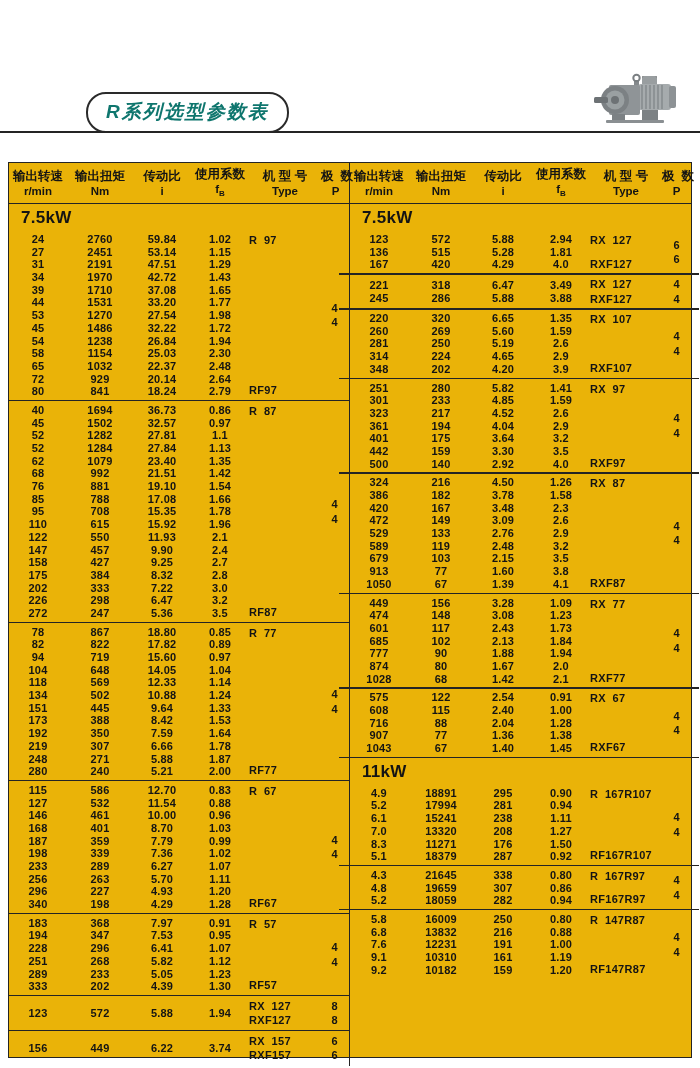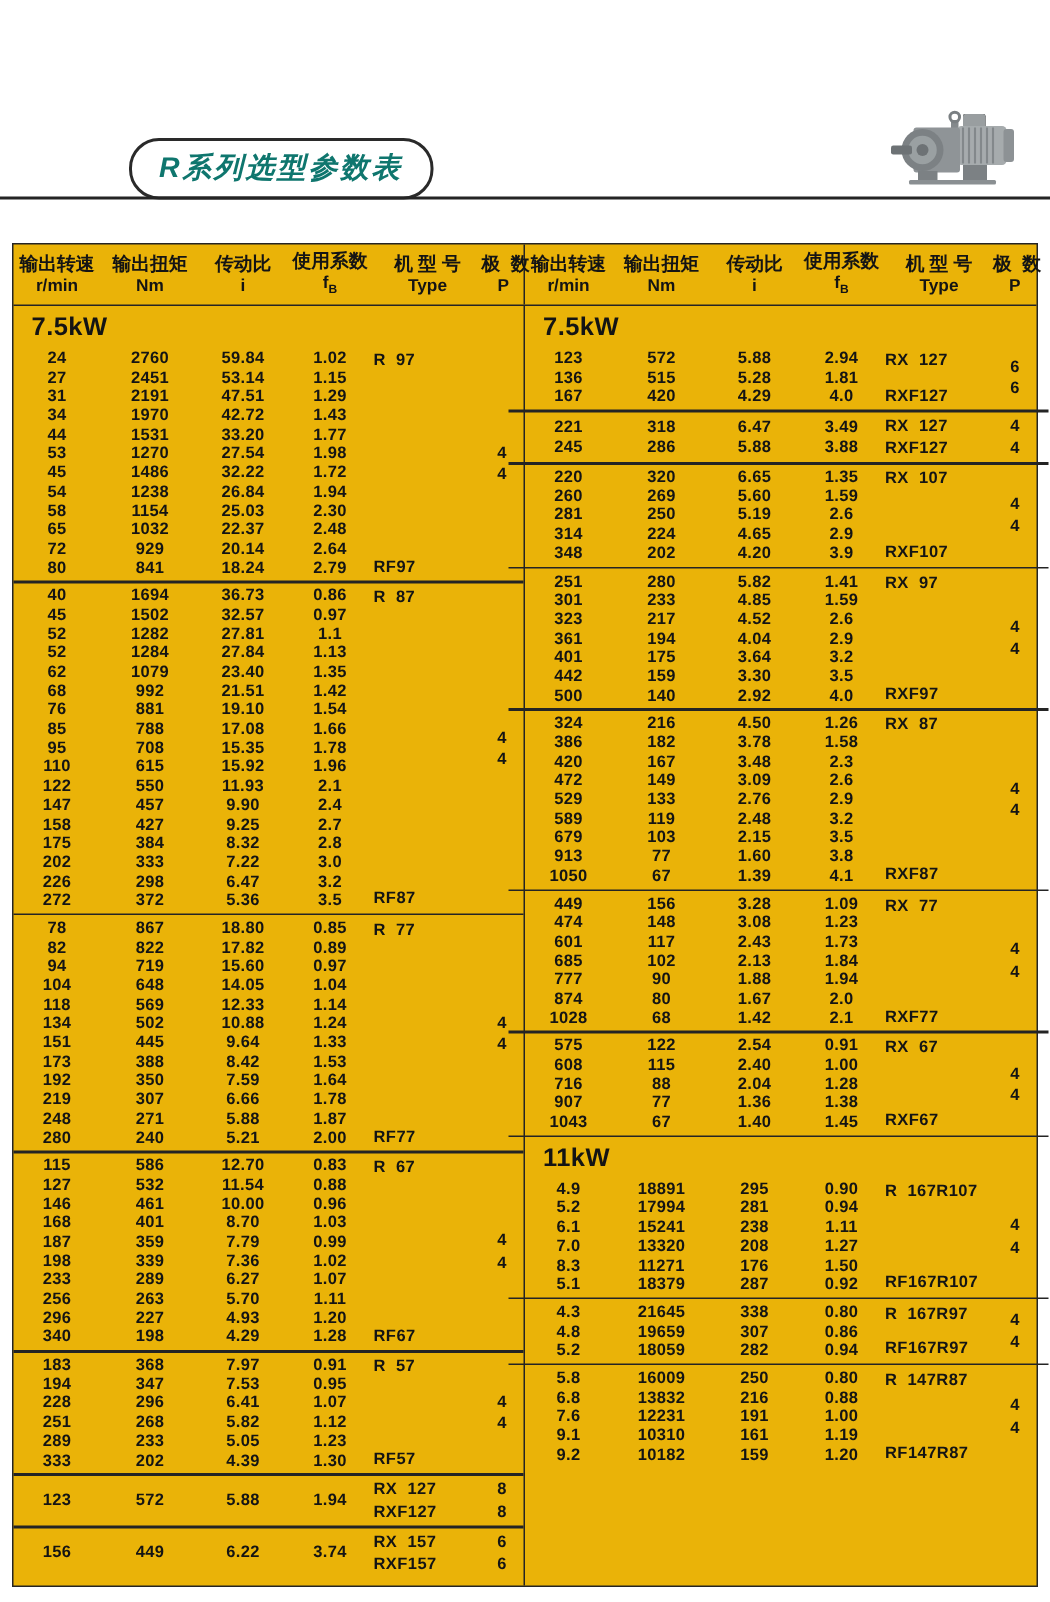--- a/index.html
+++ b/index.html
@@ -172,20 +172,26 @@
                 <div class="ncell">47.51</div>
                 <div class="ncell">1.29</div>
               </div>
               <div class="drow">
                 <div class="ncell">34</div>
                 <div class="ncell">1970</div>
                 <div class="ncell">42.72</div>
                 <div class="ncell">1.43</div>
               </div>
               <div class="drow">
+                <div class="ncell">39</div>
+                <div class="ncell">1710</div>
+                <div class="ncell">37.08</div>
+                <div class="ncell">1.65</div>
+              </div>
+              <div class="drow">
                 <div class="ncell">44</div>
                 <div class="ncell">1531</div>
                 <div class="ncell">33.20</div>
                 <div class="ncell">1.77</div>
               </div>
               <div class="drow">
                 <div class="ncell">53</div>
                 <div class="ncell">1270</div>
                 <div class="ncell">27.54</div>
                 <div class="ncell">1.98</div>
@@ -329,21 +335,21 @@
                 <div class="ncell">3.0</div>
               </div>
               <div class="drow">
                 <div class="ncell">226</div>
                 <div class="ncell">298</div>
                 <div class="ncell">6.47</div>
                 <div class="ncell">3.2</div>
               </div>
               <div class="drow">
                 <div class="ncell">272</div>
-                <div class="ncell">372</div>
+                <div class="ncell">247</div>
                 <div class="ncell">5.36</div>
                 <div class="ncell">3.5</div>
               </div>
             </div>
             <div class="typecol">
               <div class="tline">R  87</div>
               <div class="tline">RF87</div>
             </div>
             <div class="pcol">
               <div class="pline">4</div>

